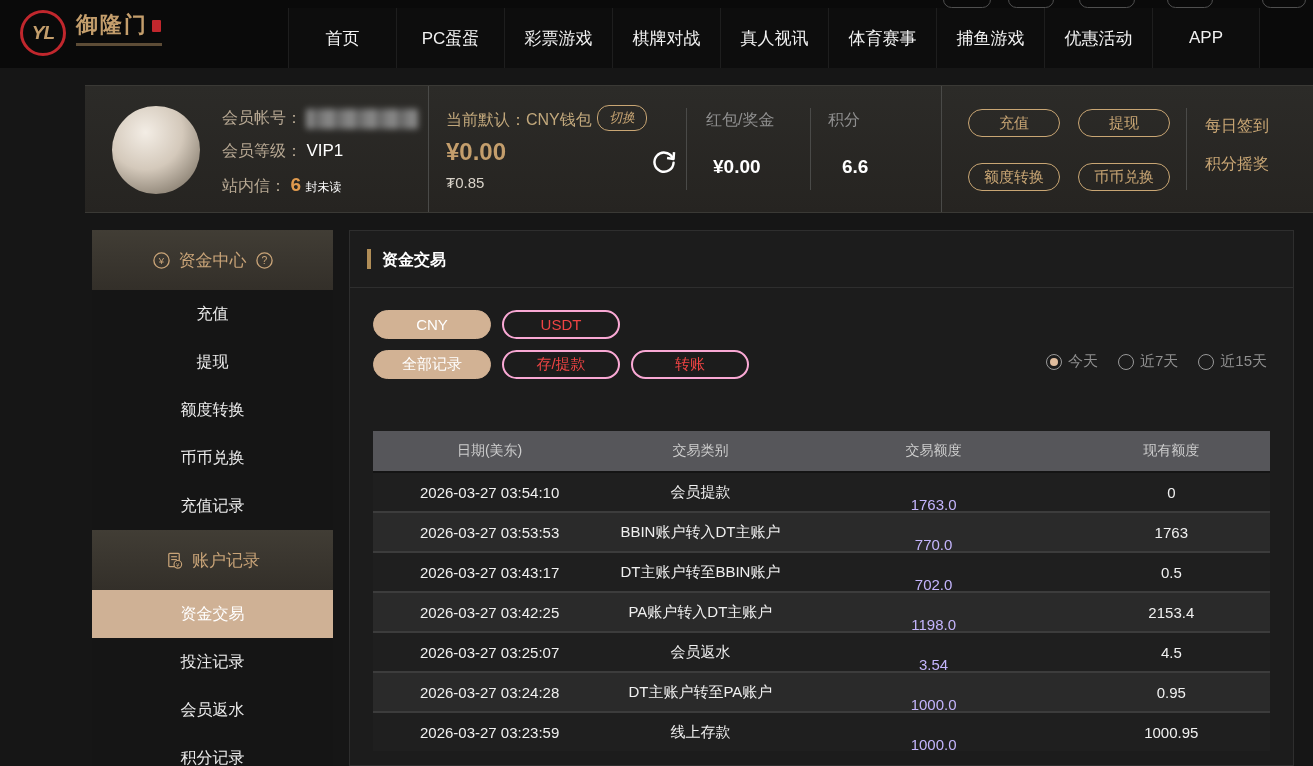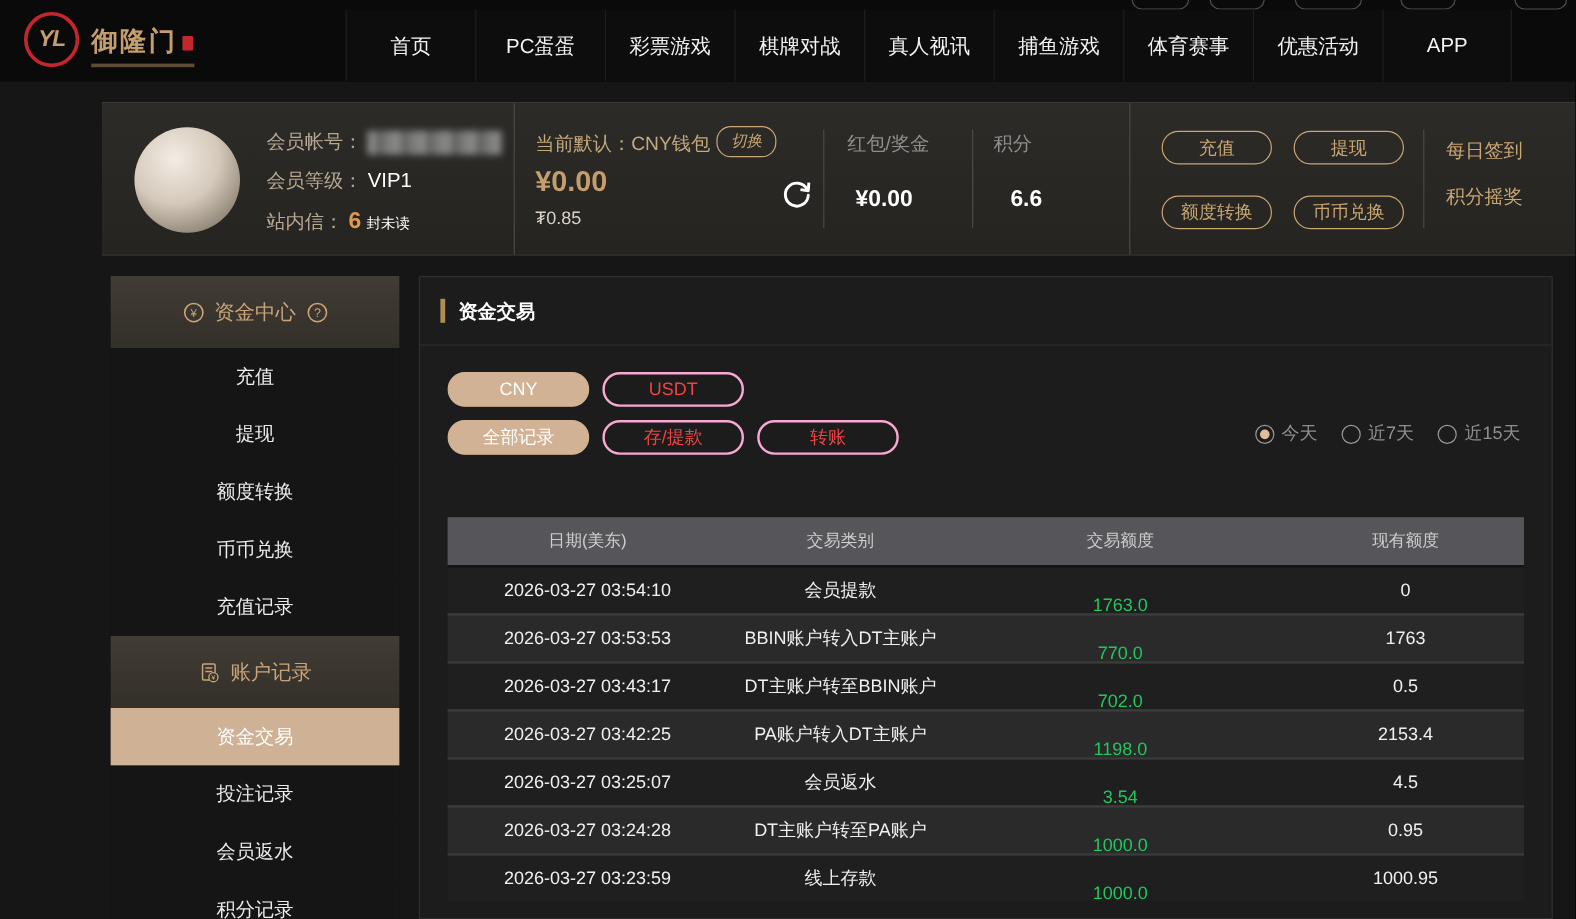--- a/index.html
+++ b/index.html
@@ -4,21 +4,21 @@
 <style>
   * { margin:0; padding:0; box-sizing:border-box; }
   html,body { background:#000; }
   #app {
     position:relative; width:1313px; height:766px; overflow:hidden;
     background:#161616; font-family:"Liberation Sans", sans-serif;
   }
   
   .navbar { position:absolute; left:0; top:0; width:1313px; height:68px; background:#0a0a0a; overflow:hidden; }
   .nav-frag { position:absolute; top:-9px; height:17px; border:1px solid #4f4f4f; border-radius:9px; }
-  .logo { position:absolute; left:20px; top:10px; display:flex; align-items:flex-end; gap:10px; cursor:pointer; }
+  .logo { position:absolute; left:20px; top:10px; display:flex; align-items:flex-start; gap:10px; cursor:pointer; }
   .logo-mark { width:46px; height:46px; border:3px solid #c1272d; border-radius:50%;
     color:#c49e6c; font-weight:bold; font-style:italic; font-size:19px;
     display:flex; align-items:center; justify-content:center; letter-spacing:-1px; }
   .logo-texts { display:flex; flex-direction:column; }
   .logo-row { display:flex; align-items:flex-start; gap:4px; }
   .logo-name { color:#c49e6c; font-size:22px; font-weight:bold; letter-spacing:2px; }
   .logo-seal { width:9px; height:12px; background:#c1272d; border-radius:1px; margin-top:10px; }
   .logo-caption { width:86px; height:3px; margin-top:3px; background:rgba(196,158,108,.45); }
   .nav-menu { position:absolute; left:288px; top:8px; height:60px; display:flex; }
   .nav-item { width:108px; flex:0 0 108px; display:flex; align-items:center; justify-content:center;
@@ -77,21 +77,21 @@
   .table { position:absolute; left:23px; top:200px; width:897px; }
   .t-head { height:40px; background:#56565a; display:flex; align-items:center; color:#cdcdcd; font-size:14px; }
   .t-row { height:40px; display:flex; align-items:center; color:#f0f0f0; font-size:15px; border-top:2px solid #3c3c3c; }
   .t-head + .t-row { border-top-color:#141414; }
   .t-row.odd { background:#1f1f1f; }
   .t-row.even { background:#2a2a2a; }
   .c1 { width:26%; text-align:center; }
   .c2 { width:21%; text-align:center; }
   .c3 { width:31%; text-align:center; }
   .c4 { width:22%; text-align:center; }
-  .amount { color:#22c55e;margin-top:24px; }
+  .amount { color:#c4b5fd;margin-top:24px; }
 </style>
 </head>
 <body>
 
 <div id="app">
 
   <div class="navbar">
     <span class="nav-frag" style="left:943px;width:48px;"></span>
     <span class="nav-frag" style="left:1008px;width:46px;"></span>
     <span class="nav-frag" style="left:1079px;width:56px;"></span>
@@ -106,22 +106,22 @@
         </div>
         <div class="logo-caption"></div>
       </div>
     </div>
     <div class="nav-menu" id="nav-menu">
         <div class="nav-item">首页</div>
         <div class="nav-item">PC蛋蛋</div>
         <div class="nav-item">彩票游戏</div>
         <div class="nav-item">棋牌对战</div>
         <div class="nav-item">真人视讯</div>
+        <div class="nav-item">体育赛事</div>
         <div class="nav-item">捕鱼游戏</div>
-        <div class="nav-item">体育赛事</div>
         <div class="nav-item">优惠活动</div>
         <div class="nav-item">APP</div>
       </div>
   </div>
 
   <div class="user-panel">
     <span class="vdiv" style="left:343px;top:0;bottom:0;"></span>
     <span class="vdiv" style="left:601px;top:22px;bottom:22px;"></span>
     <span class="vdiv" style="left:725px;top:22px;bottom:22px;"></span>
     <span class="vdiv" style="left:856px;top:0;bottom:0;"></span>

